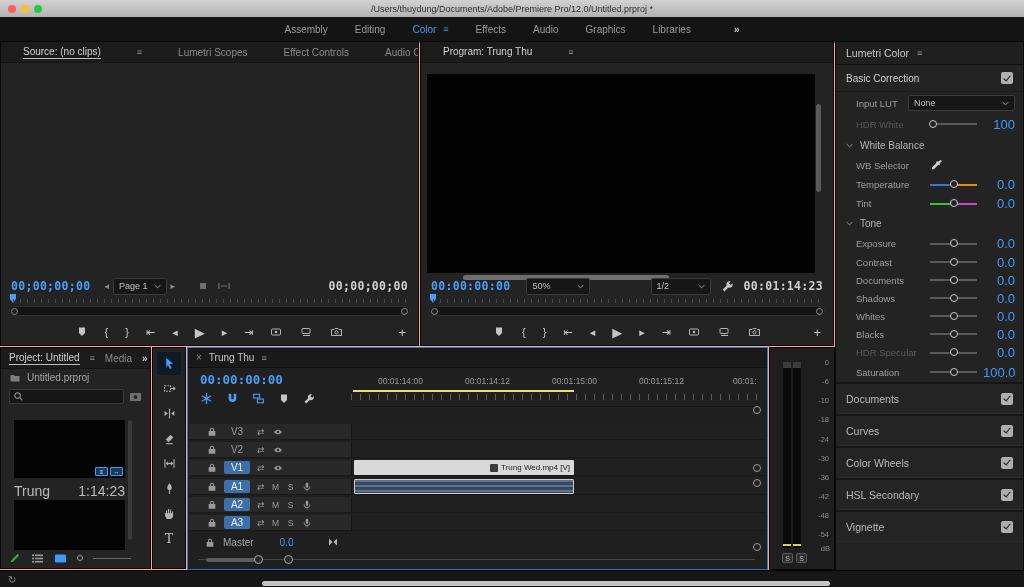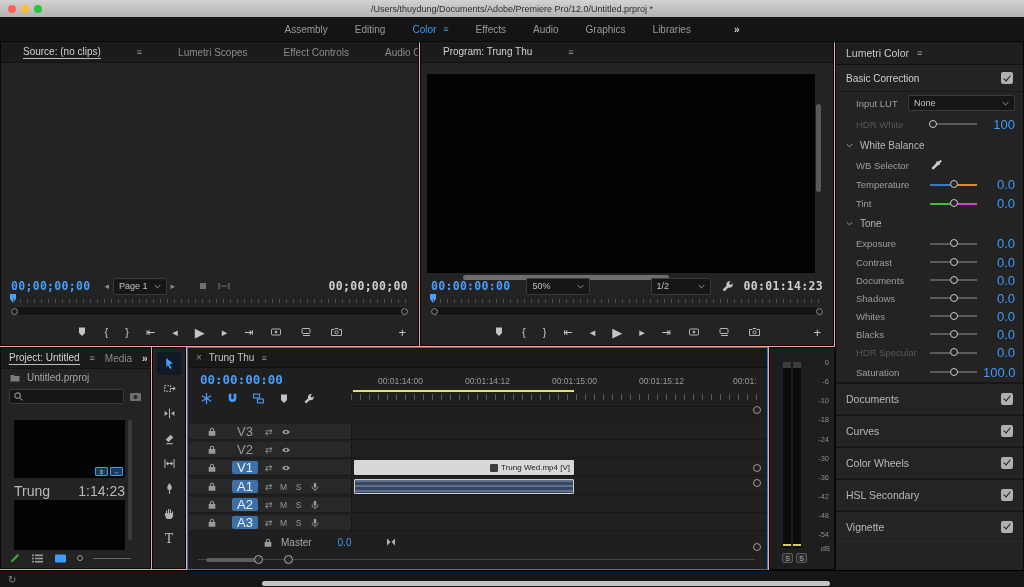--- a/index.html
+++ b/index.html
@@ -102,30 +102,30 @@
   .tl-tc{position:absolute;left:12px;top:24px;font-family:"DejaVu Sans Mono",monospace;font-size:12.5px;font-weight:bold;color:#4a9df8;}
   .tl-tools{position:absolute;left:12px;top:44px;display:flex;align-items:center;gap:13px;}
   .ruler{position:absolute;left:163px;top:24px;right:8px;height:34px;overflow:hidden;border-bottom:1px solid #151515;}
   .rlabel{position:absolute;top:4px;font-size:8.5px;color:#9a9a9a;white-space:nowrap;}
   .rticks{position:absolute;left:0;right:0;top:22px;height:6px;
           background:repeating-linear-gradient(90deg,#5a5a5a 0 1px,transparent 1px 9px);}
   .renderbar{position:absolute;left:2px;top:18px;width:221px;height:2px;background:#e3e35e;}
   .trk{position:absolute;left:1px;right:1px;height:16px;display:flex;}
   .trk-head{width:162px;background:#282828;display:flex;align-items:center;gap:7px;padding-left:18px;box-sizing:border-box;flex:none;border-bottom:1px solid #1a1a1a;}
   .trk-body{flex:1;background:#202020;border-bottom:1px solid #181818;border-left:1px solid #161616;}
-  .tbadge{width:26px;height:13px;border-radius:2px;display:flex;align-items:center;justify-content:center;font-size:13px;color:#9a9a9a;margin-left:8px;}
+  .tbadge{width:26px;height:13px;border-radius:2px;display:flex;align-items:center;justify-content:center;font-size:10px;color:#9a9a9a;}
   .tbadge.on{background:#3d70a8;color:#eaf2fb;}
   .ms{font-size:8.5px;color:#9a9a9a;width:8px;text-align:center;}
   .vclip{position:absolute;left:165px;top:0;width:220px;height:15px;background:#d8d8d8;border-radius:1px;
          display:flex;align-items:center;justify-content:flex-end;gap:3px;padding-right:4px;box-sizing:border-box;}
   .vclip .fx{width:8px;height:8px;background:#3c3c3c;border-radius:1px;flex:none;}
   .vclip .nm{color:#1c1c1c;font-size:8px;white-space:nowrap;}
   .aclip{position:absolute;left:165px;top:0;width:220px;height:15px;border:1px solid #cdcdcd;border-radius:1px;box-sizing:border-box;
          background:repeating-linear-gradient(180deg,#5d7290 0 1.5px,#39475c 1.5px 5px);}
-  .tl-master{position:absolute;left:1px;right:1px;height:16px;display:flex;align-items:center;gap:8px;padding-left:36px;margin-left:38px;}
+  .tl-master{position:absolute;left:1px;right:1px;height:16px;display:flex;align-items:center;gap:8px;padding-left:16px;}
   .tl-hscroll{position:absolute;left:10px;right:12px;bottom:5px;height:9px;}
   .tl-hline{position:absolute;left:0;right:0;top:4px;height:1px;background:#454545;}
   .tl-hseg{position:absolute;left:8px;width:52px;top:2.5px;height:4px;background:#5c5c5c;border-radius:2px;}
   .hknob{position:absolute;top:0;width:9px;height:9px;border:1px solid #a8a8a8;border-radius:50%;background:#2a2a2a;box-sizing:border-box;}
   .rhandle{position:absolute;right:6px;width:8px;height:8px;border:1px solid #9a9a9a;border-radius:50%;background:#222;box-sizing:border-box;}
 
   
   .meter-panel{left:769px;top:347px;width:66px;height:223px;background:#1e1e1e;border:1px solid #090909;box-sizing:border-box;}
   .mbar{position:absolute;top:14px;width:8px;height:186px;background:#0a0a0a;}
   .mbar .cap{position:absolute;left:0;top:0;width:100%;height:6px;background:#3d3d3d;}

